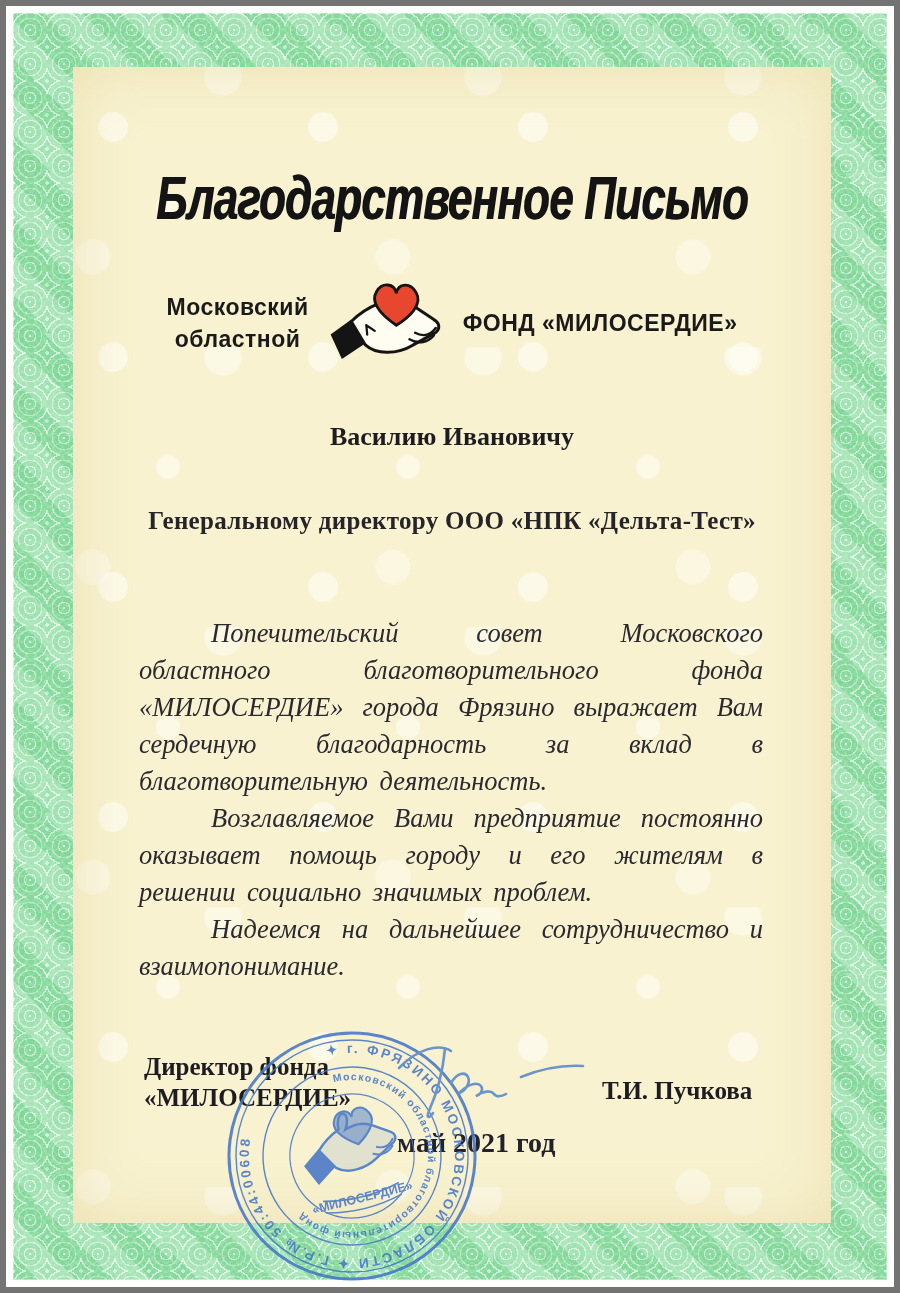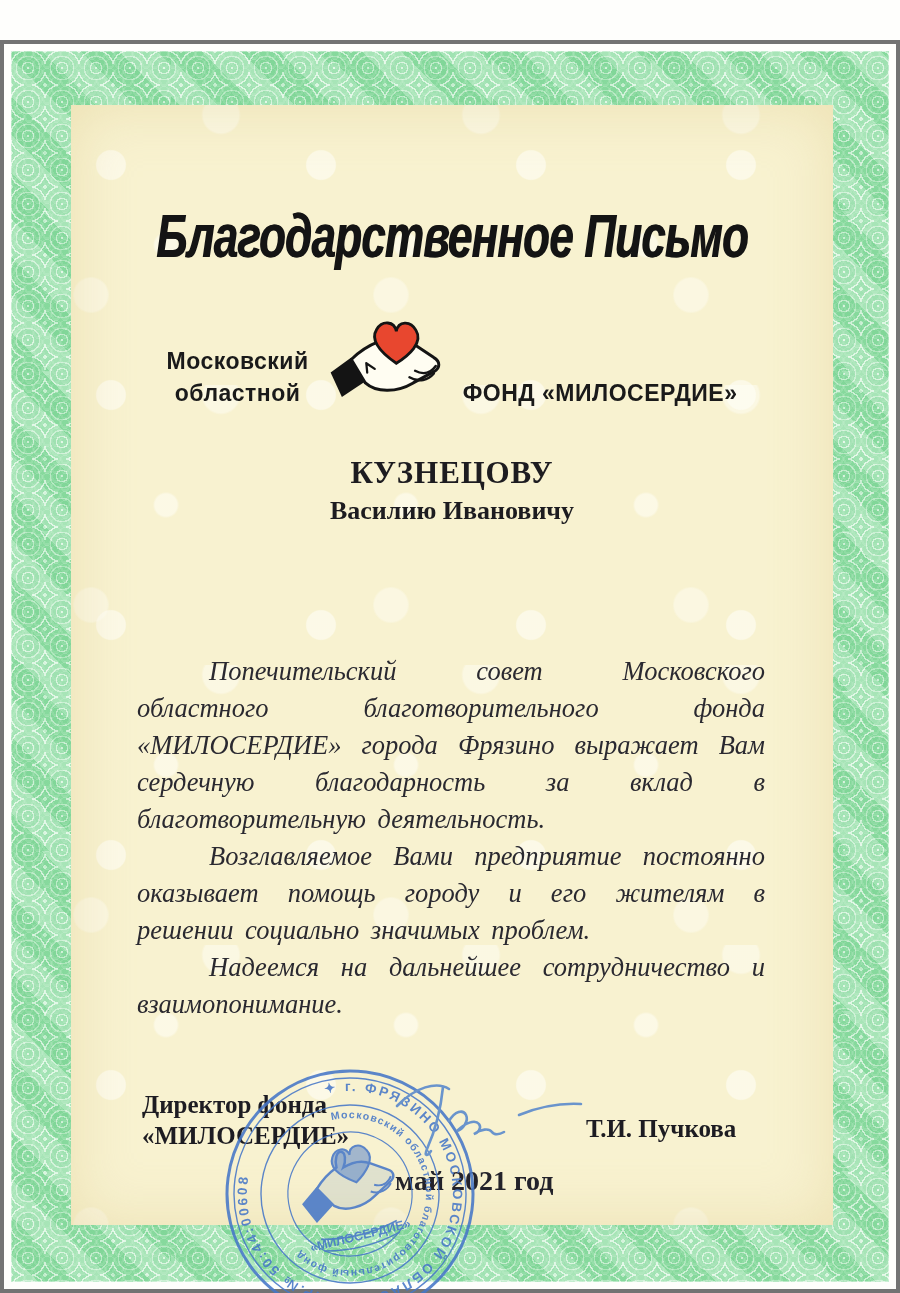--- a/index.html
+++ b/index.html
@@ -4,23 +4,22 @@
 <style>
   html,body{margin:0;padding:0;}
   body{
     width:900px;height:1293px;position:relative;
     background:#fefefc;
     font-family:"Liberation Serif", serif;
     overflow:hidden;
   }
   .page{
     position:absolute;inset:0;
-    border:4px solid #737373;
+    border:6px solid #737373;
     box-sizing:border-box;
-    margin-top:40px;
   }
   
   .band{
     position:absolute;inset:7px;
     background-color:#9ce3ac;
     background-image:
       repeating-radial-gradient(circle at 17px 17px,
         rgba(255,255,255,.55) 0 1.5px,
         rgba(125,214,152,.38) 1.5px 5px,
         rgba(255,255,255,.42) 5px 6.5px,
@@ -55,21 +54,21 @@
     font-size:55px;line-height:1;
     color:#141414;letter-spacing:-1px;
     transform:scaleX(.80) scaleY(1.12);
     transform-origin:center;
     text-shadow:1px 0 0 #141414;
     white-space:nowrap;
   }
   
   .org-row{
     left:0;right:0;top:208px;
-    display:flex;justify-content:center;align-items:flex-end;gap:16px;
+    display:flex;justify-content:center;align-items:center;gap:16px;
   }
   .org-label{
     font-family:"Liberation Sans", sans-serif;
     font-weight:800;color:#1a1a1a;
     font-size:23px;line-height:32px;letter-spacing:.5px;
   }
   .org-left{text-align:center;}
   .org-right{text-align:left;}
   
   .recipient{left:0;right:0;top:350px;text-align:center;color:#1d1c20;}
@@ -81,21 +80,21 @@
   }
   
   .body-text{
     left:66px;right:68px;top:548px;
     font-style:italic;font-size:26.5px;line-height:37px;
     color:#2a2930;text-align:justify;word-spacing:5px;
   }
   .body-text p{margin:0;text-indent:72px;}
   
   .signoff{left:71px;top:984px;font-weight:700;font-size:25px;line-height:31px;color:#1d1c22;}
-  .signer{left:515px;top:1010px;font-weight:700;font-size:25px;color:#1d1c22;}
+  .signer{left:529px;top:1010px;font-weight:700;font-size:25px;color:#1d1c22;}
   .date-line{left:324px;top:1060px;font-weight:700;font-size:28px;color:#23222a;}
   
   .stamp{left:148px;top:958px;width:262px;height:262px;opacity:.88;filter:blur(.3px);}
   .sig{left:320px;top:968px;width:250px;height:100px;}
 </style>
 </head>
 <body>
 
 <div class="page">
   <div class="band"></div>
@@ -120,24 +119,24 @@
           <path d="M90,67 C100,73 110,70 116,63" stroke="#141414" stroke-width="2.6" fill="none" stroke-linecap="round"></path>
           <path d="M97,17 C91,6 78,7 76,18 C74,7 61,6 55,16 C47,29 63,43 76,52 C89,44 105,30 97,17 Z" fill="#e8472f" stroke="#141414" stroke-width="3"></path>
         </svg>
       </span>
       <div class="org-label org-right">
         <div>ФОНД «МИЛОСЕРДИЕ»</div>
       </div>
     </div>
 
     <div class="abs recipient">
-      <div class="surname">КУЗНЕЦОВУ</div>
       <div class="name">Василию Ивановичу</div>
     </div>
 
+    <div class="abs position-line">Генеральному директору ООО «НПК «Дельта-Тест»</div>
 
     <div class="abs body-text">
       <p>Попечительский совет Московского областного благотворительного фонда «МИЛОСЕРДИЕ» города Фрязино выражает Вам сердечную благодарность за вклад в благотворительную деятельность.</p>
       <p>Возглавляемое Вами предприятие постоянно оказывает помощь городу и его жителям в решении социально значимых проблем.</p>
       <p>Надеемся на дальнейшее сотрудничество и взаимопонимание.</p>
     </div>
 
     <div class="abs signoff">
       <div>Директор фонда</div>
       <div>«МИЛОСЕРДИЕ»</div>

